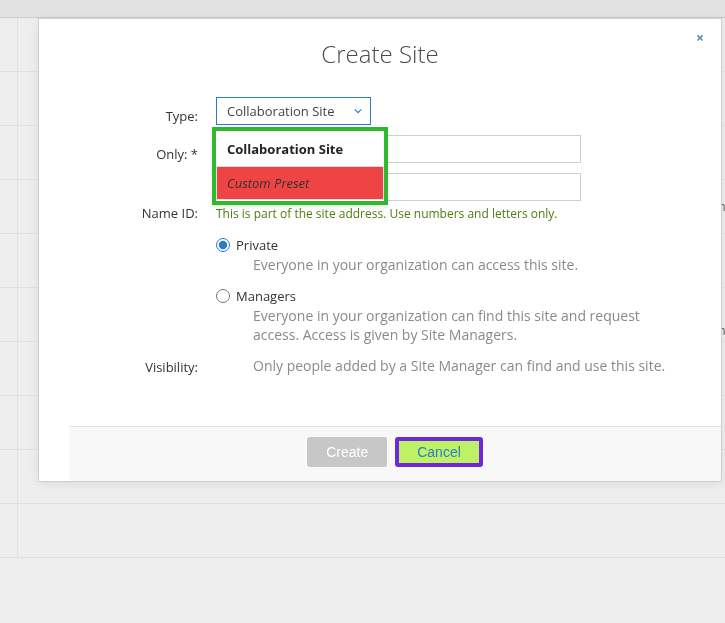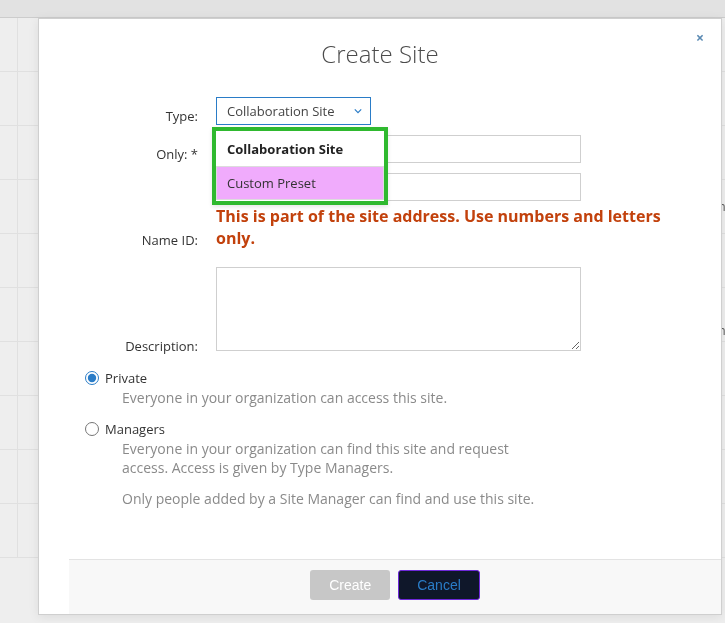--- a/index.html
+++ b/index.html
@@ -99,35 +99,34 @@
     z-index: 10;
     padding: 1px 0;
   }
   .dropdown-menu .item {
     padding: 7px 10px;
     font-size: 13px;
     cursor: pointer;
     border: 1px solid transparent;
   }
   .dropdown-menu .item.bold { font-weight: 700; color:#222; }
-  .dropdown-menu .item.hover { background: #f0abfc; border:1px solid #dcdcdc; }
+  .dropdown-menu .item.hover { background: #ef4444; border:1px solid #dcdcdc;font-style:italic; }
 
   .text-input {
     width: 365px;
     height: 28px;
     border: 1px solid #cfcfcf;
     padding: 0 8px;
     font-size: 13px;
     color:#333;
   }
   .helper {
     margin-top: 4px;
-    font-size: 16px;
-    color: #c2410c;
-    font-weight: bold;
+    font-size: 12px;
+    color: #4d7c0f;
   }
 
   textarea.textarea {
     width: 365px;
     height: 84px;
     border: 1px solid #cfcfcf;
     padding: 6px 8px;
     font-family: inherit;
     font-size: 13px;
     resize: both;
@@ -156,23 +155,23 @@
     cursor: pointer;
     border: 1px solid transparent;
     background:#fff;
   }
   .btn.primary {
     background: #c7c7c7;
     color: #fff;
     cursor: not-allowed;
   }
   .btn.secondary {
-    border: 1px solid #6d28d9;
+    border: 4px solid #6d28d9;
     color: #2a7cc7;
-    background: #0f172a;
+    background: #bef264;
   }
 
   
   .peek { position:absolute; right:0; font-size:12px; color:#555; width:22px; overflow:hidden; background:transparent; pointer-events:none;}
 </style>
 </head>
 <body>
 
 <div class="bg">
   <div class="gutter-top"></div>
@@ -245,42 +244,37 @@
     </div>
 
     <div class="field">
       <div class="label">Name ID:</div>
       <div class="control">
         <input type="text" class="text-input" value="" style="">
         <div class="helper">This is part of the site address. Use numbers and letters only.</div>
       </div>
     </div>
 
-    <div class="field" style="margin-top:18px">
-      <div class="label">Description:</div>
-      <div class="control">
-        <textarea class="textarea" style=""></textarea>
-      </div>
-    </div>
 
     <div class="field visibility" style="margin-top:14px">
+      <div class="label">Visibility:</div>
       <div class="control">
         <div class="opt">
           <div class="opt-row">
             <input type="radio" name="vis" checked="" style="">
             <span>Private</span>
           </div>
           <div class="opt-desc">Everyone in your organization can access this site.</div>
         </div>
         <div class="opt">
           <div class="opt-row">
             <input type="radio" name="vis" style="">
             <span>Managers</span>
           </div>
-          <div class="opt-desc">Everyone in your organization can find this site and request access. Access is given by Type Managers.</div>
+          <div class="opt-desc">Everyone in your organization can find this site and request access. Access is given by Site Managers.</div>
         </div>
         <div class="opt">
           <div class="opt-desc">Only people added by a Site Manager can find and use this site.</div>
         </div>
       </div>
     </div>
 
   </div>
 
   <div class="footer">

